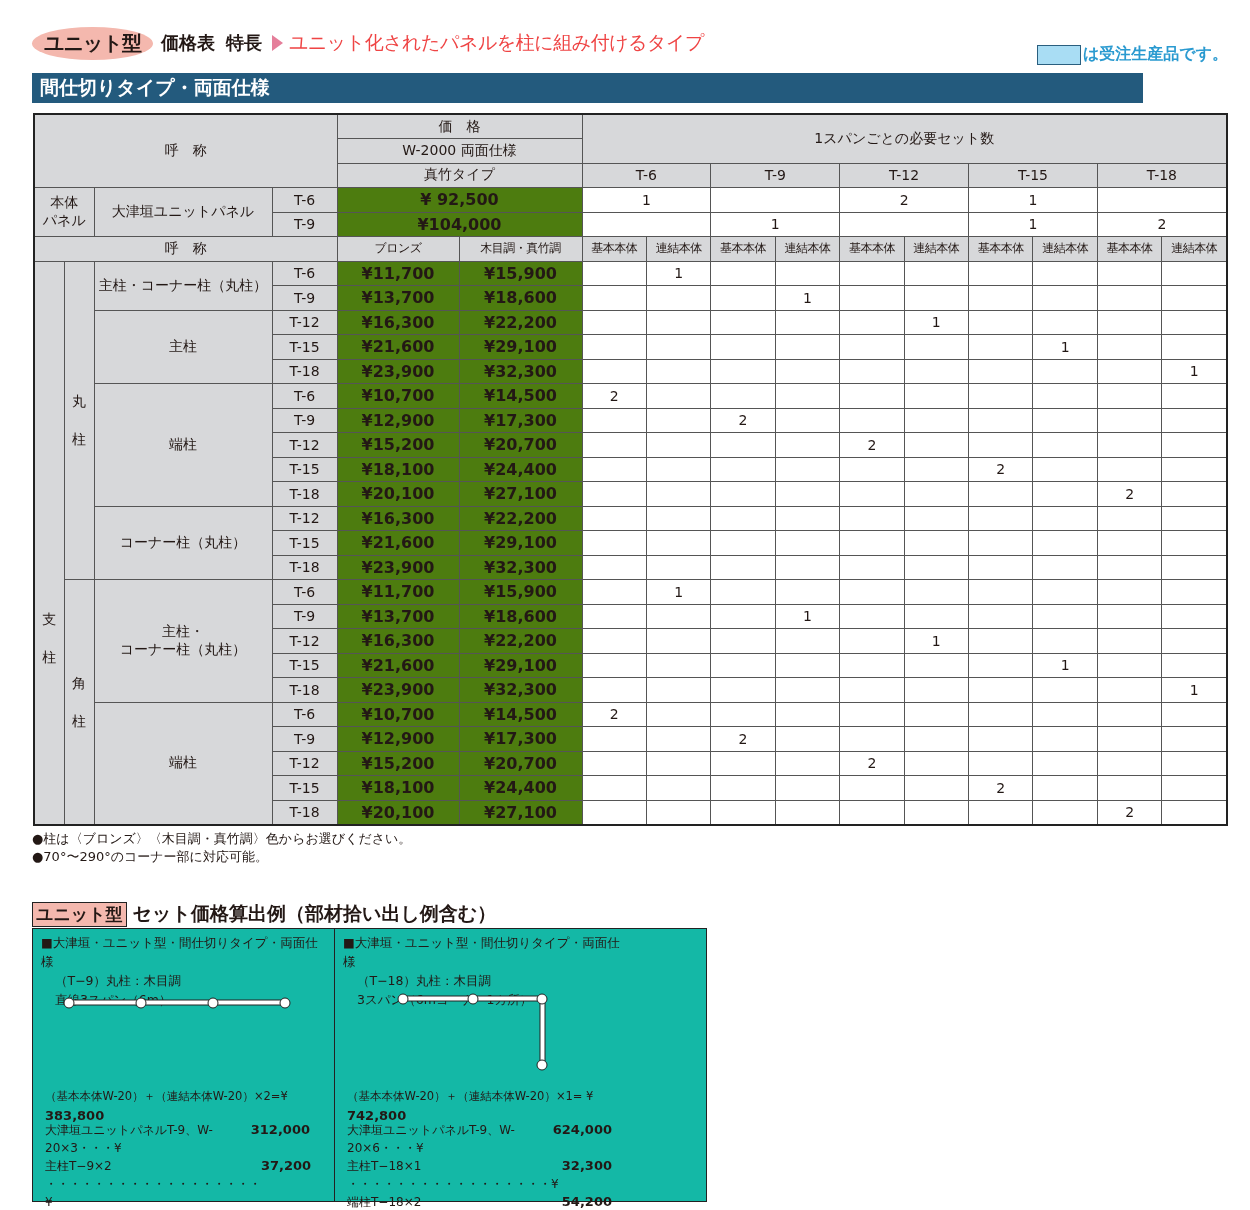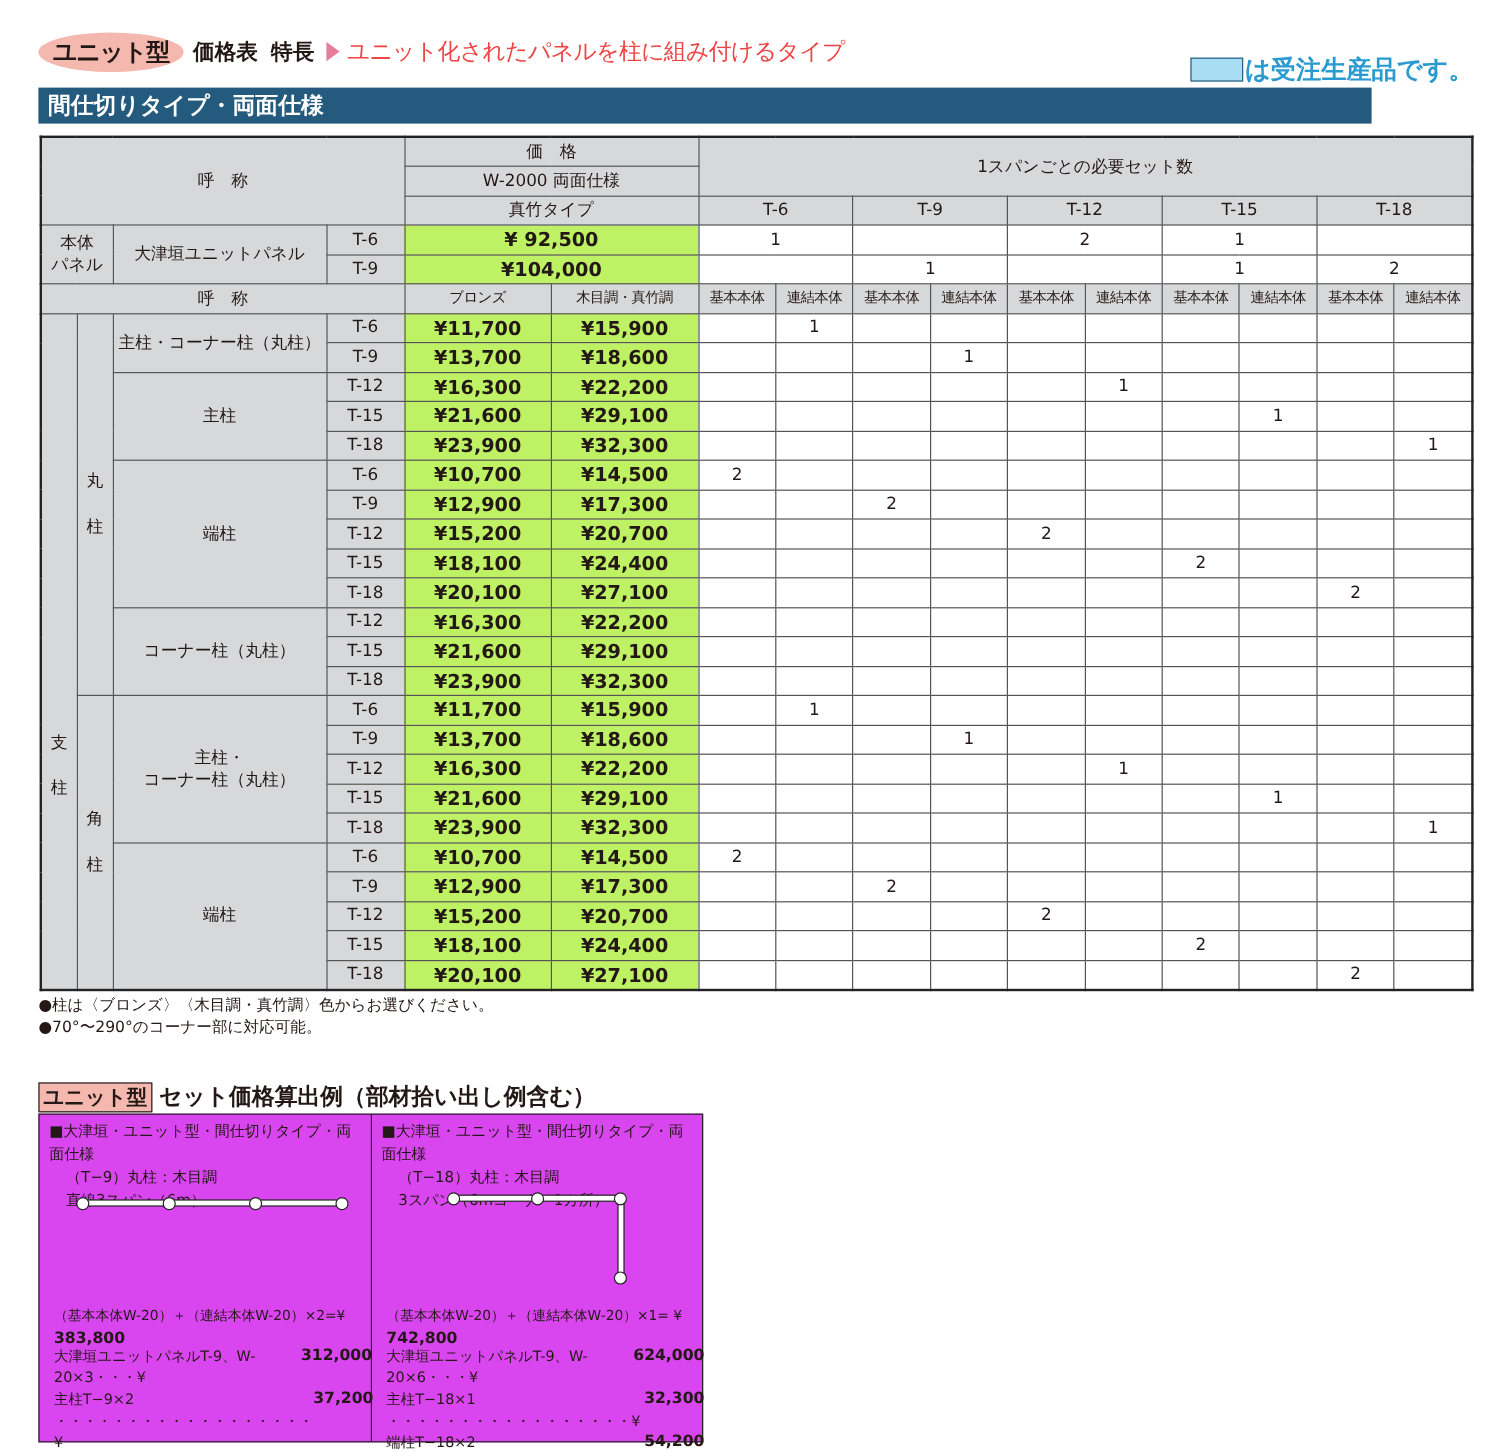--- a/index.html
+++ b/index.html
@@ -5,34 +5,34 @@
   *{box-sizing:border-box;margin:0;padding:0;}
   body{width:1250px;height:1210px;background:#fff;font-family:"DejaVu Sans","Liberation Sans",sans-serif;color:#231815;position:relative;overflow:hidden;}
   .hdr{position:absolute;left:32px;top:28px;height:30px;display:flex;align-items:center;}
   .pill{background:#f4b8ae;border-radius:50%/50%;padding:3px 12px;font-weight:bold;font-size:20px;letter-spacing:-1px;}
   .hdr .t1{font-weight:bold;font-size:18px;margin-left:8px;}
   .hdr .t2{font-weight:bold;font-size:18px;margin-left:11px;}
   .tri{width:0;height:0;border-top:8px solid transparent;border-bottom:8px solid transparent;border-left:11px solid #e57e9a;margin-left:10px;}
   .hdr .t3{color:#ef4444;font-size:19px;margin-left:6px;letter-spacing:-0.5px;}
   .legend{position:absolute;right:22px;top:44px;display:flex;align-items:center;}
   .legend .sw{width:44px;height:20px;background:#a9ddf4;border:1px solid #2a5f7f;}
-  .legend .lt{color:#2a9ad0;font-size:21px;font-weight:bold;margin-left:2px;}
+  .legend .lt{color:#2a9ad0;font-size:16px;font-weight:bold;margin-left:2px;}
   .banner{position:absolute;left:32px;top:73px;width:1111px;height:30px;background:#235a7d;color:#fff;font-weight:bold;font-size:19px;padding:2px 8px;}
   table.main{position:absolute;left:33px;top:113px;width:1195px;border-collapse:collapse;border:2px solid #222;font-size:14px;}
   table.main td{border:1px solid #555;text-align:center;height:24.5px;padding:0;}
   .g{background:#d7d8da;}
-  .b{background:#bef264;font-weight:bold;font-size:16px;}
+  .b{background:#4d7c0f;font-weight:bold;font-size:16px;}
   .w{background:#fff;}
   .sm{font-size:12px;letter-spacing:-0.5px;}
   .vt{line-height:38px;}
   .notes{position:absolute;left:32px;top:830px;font-size:13px;line-height:18px;}
   .sec2{position:absolute;left:32px;top:901px;display:flex;align-items:center;}
   .sec2 .box{background:#f4b8ae;border:1px solid #222;font-weight:bold;font-size:17px;padding:0 3px;}
   .sec2 .tt{font-weight:bold;font-size:19px;margin-left:6px;}
-  .examples{position:absolute;left:32px;top:928px;width:554px;height:274px;border:1px solid #222;background:#d946ef;display:flex;}
+  .examples{position:absolute;left:32px;top:928px;width:675px;height:274px;border:1px solid #222;background:#14b8a6;display:flex;}
   .ex{position:relative;width:301px;height:100%;padding:4px 8px;font-size:12.5px;line-height:19px;}
   .ex + .ex{border-left:1px solid #222;}
   .ex .ind{padding-left:14px;}
   .ex .formula{position:absolute;left:12px;top:158px;font-size:11.5px;}
   .ex .formula b{font-size:13px;}
   .ex .items{position:absolute;left:12px;top:192px;font-size:12px;line-height:18px;}
   .ex .items b{font-size:13px;}
   .row-it{display:flex;justify-content:space-between;width:265px;}
   svg.diag{position:absolute;}
 </style>

